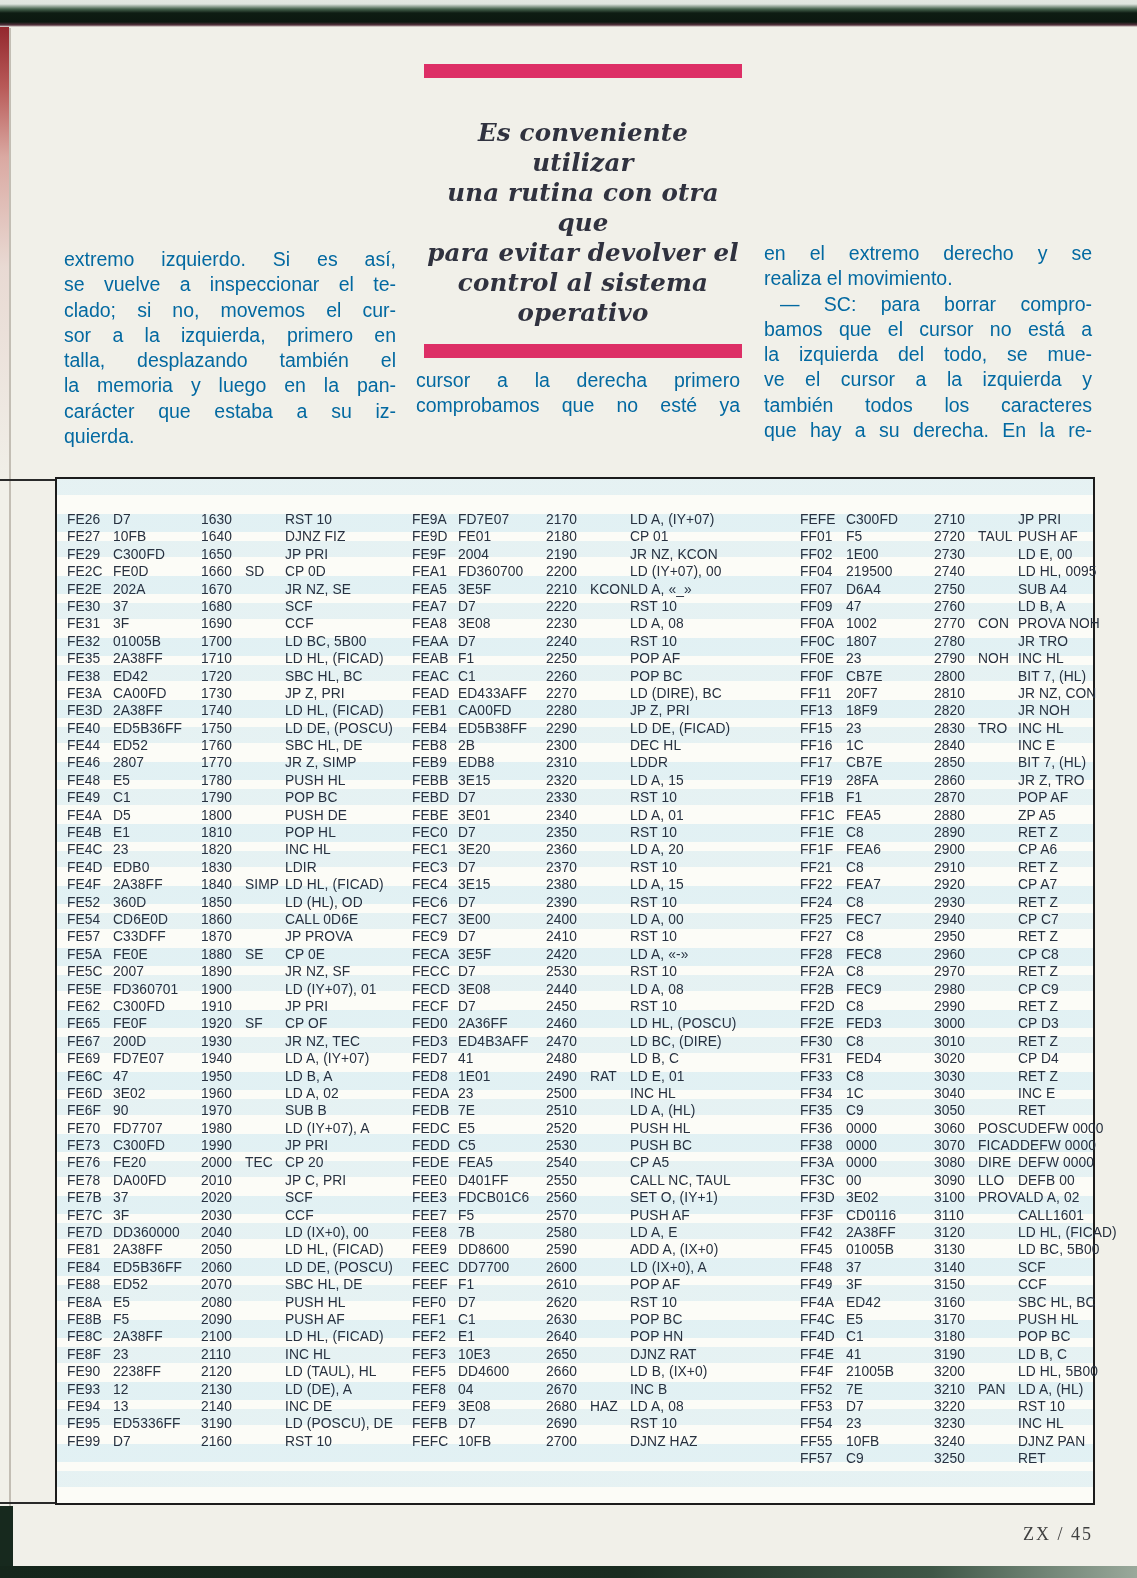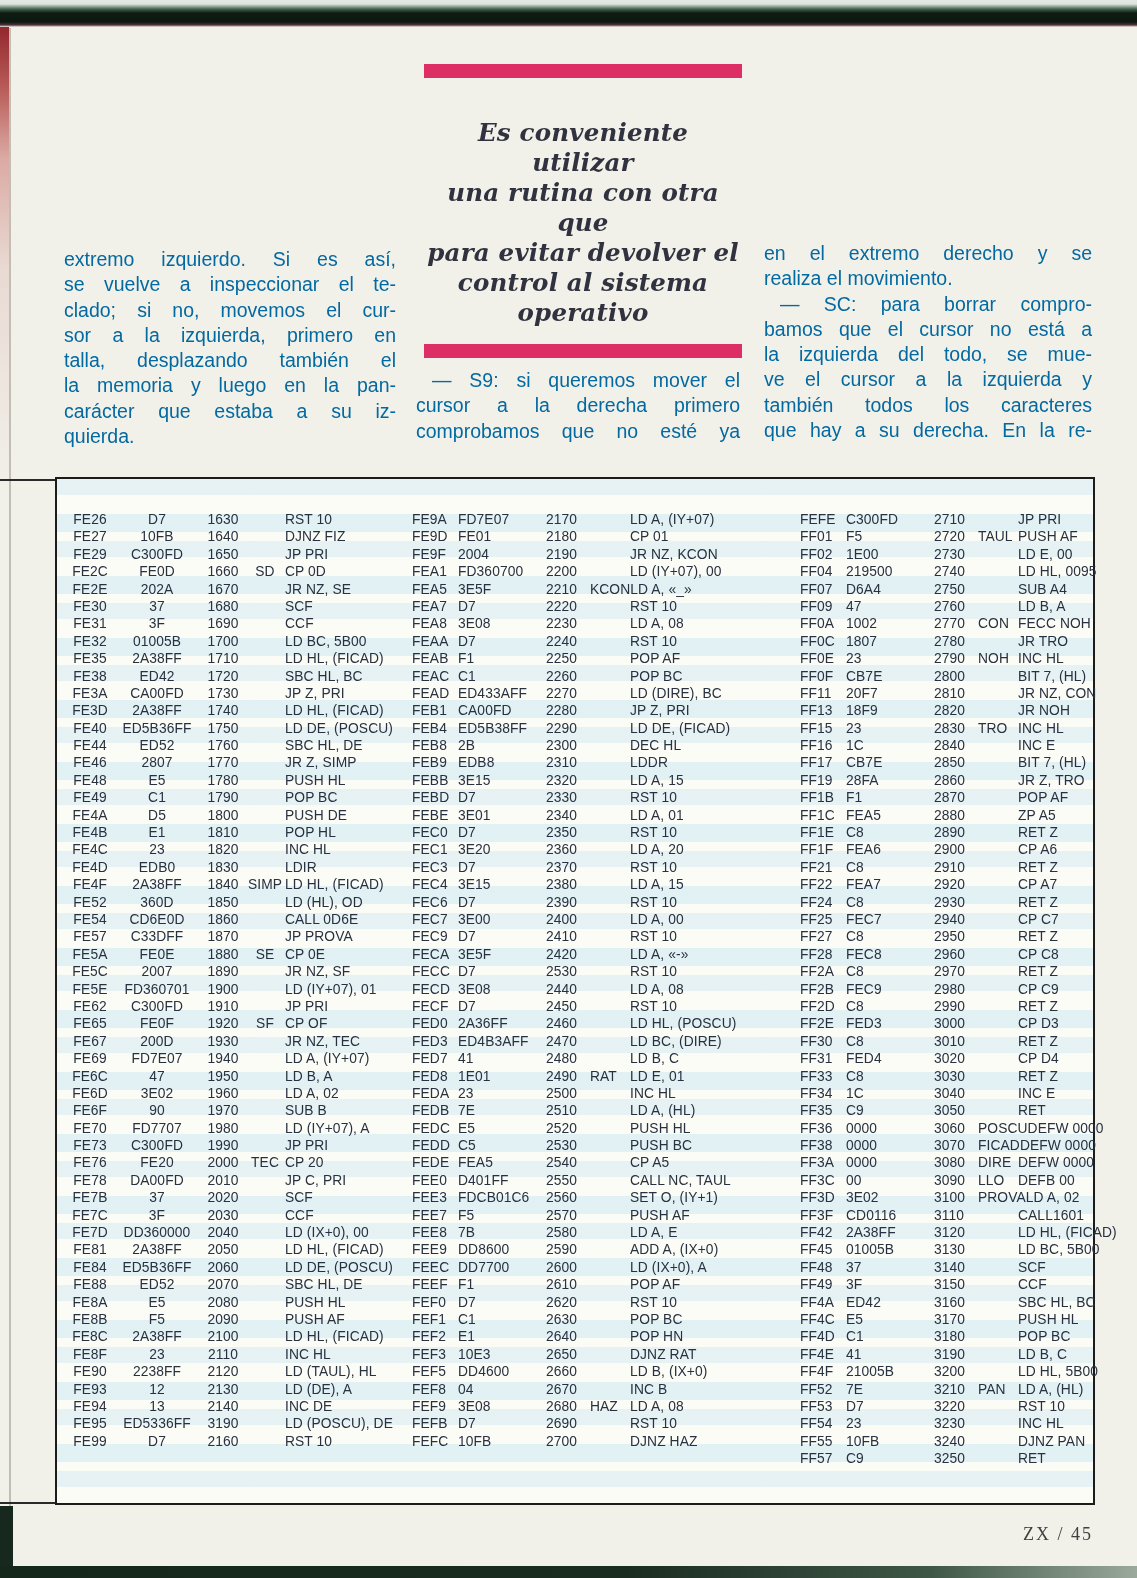--- a/index.html
+++ b/index.html
@@ -39,21 +39,21 @@
     background-image:repeating-linear-gradient(180deg,
       rgba(150,205,228,.22) 0px,  rgba(150,205,228,.22) 16px,
       rgba(255,255,255,0) 16px,   rgba(255,255,255,0) 35px,
       rgba(165,215,235,.30) 35px, rgba(165,215,235,.30) 53px,
       rgba(255,255,255,0) 53px,   rgba(255,255,255,0) 62px);}
   .ext-line{position:absolute;left:0;width:56px;height:2px;background:#2a2a2a;}
   .ext-line.top{top:479px;}
   .ext-line.bottom{top:1502px;}
 
   .listing-col{position:absolute;top:33px;}
-  #lc0{left:10px;width:342px;text-align:center;}
+  #lc0{left:10px;width:342px;}
   #lc1{left:355px;width:342px;}
   #lc2{left:743px;width:332px;}
   .lrow{display:flex;height:17.4px;align-items:baseline;white-space:nowrap;
     font-size:13.8px;color:#273140;letter-spacing:.1px;}
   .lrow .la{flex:0 0 46px;}
   .lrow .lb{flex:0 0 88px;}
   .lrow .ln{flex:0 0 44px;}
   .lrow .ll{flex:0 0 auto;min-width:40px;}
   .lrow .li{flex:0 0 auto;}
 
@@ -86,21 +86,20 @@
       <div class="tline">extremo izquierdo. Si es así,</div>
       <div class="tline">se vuelve a inspeccionar el te-</div>
       <div class="tline">clado; si no, movemos el cur-</div>
       <div class="tline">sor a la izquierda, primero en</div>
       <div class="tline">talla, desplazando también el</div>
       <div class="tline">la memoria y luego en la pan-</div>
       <div class="tline">carácter que estaba a su iz-</div>
       <div class="tline short">quierda.</div>
     </div>
   <div class="col" id="colMid">
-      <div class="tline indent">— S9: si queremos mover el</div>
       <div class="tline">cursor a la derecha primero</div>
       <div class="tline">comprobamos que no esté ya</div>
     </div>
   <div class="col" id="colRight">
       <div class="tline">en el extremo derecho y se</div>
       <div class="tline short">realiza el movimiento.</div>
       <div class="tline indent">— SC: para borrar compro-</div>
       <div class="tline">bamos que el cursor no está a</div>
       <div class="tline">la izquierda del todo, se mue-</div>
       <div class="tline">ve el cursor a la izquierda y</div>
@@ -913,21 +912,21 @@
           <span class="lb">47</span>
           <span class="ln">2760</span>
           <span class="ll"></span>
           <span class="li">LD B, A</span>
         </div>
         <div class="lrow">
           <span class="la">FF0A</span>
           <span class="lb">1002</span>
           <span class="ln">2770</span>
           <span class="ll">CON</span>
-          <span class="li">FECC NOH</span>
+          <span class="li">PROVA NOH</span>
         </div>
         <div class="lrow">
           <span class="la">FF0C</span>
           <span class="lb">1807</span>
           <span class="ln">2780</span>
           <span class="ll"></span>
           <span class="li">JR TRO</span>
         </div>
         <div class="lrow">
           <span class="la">FF0E</span>

